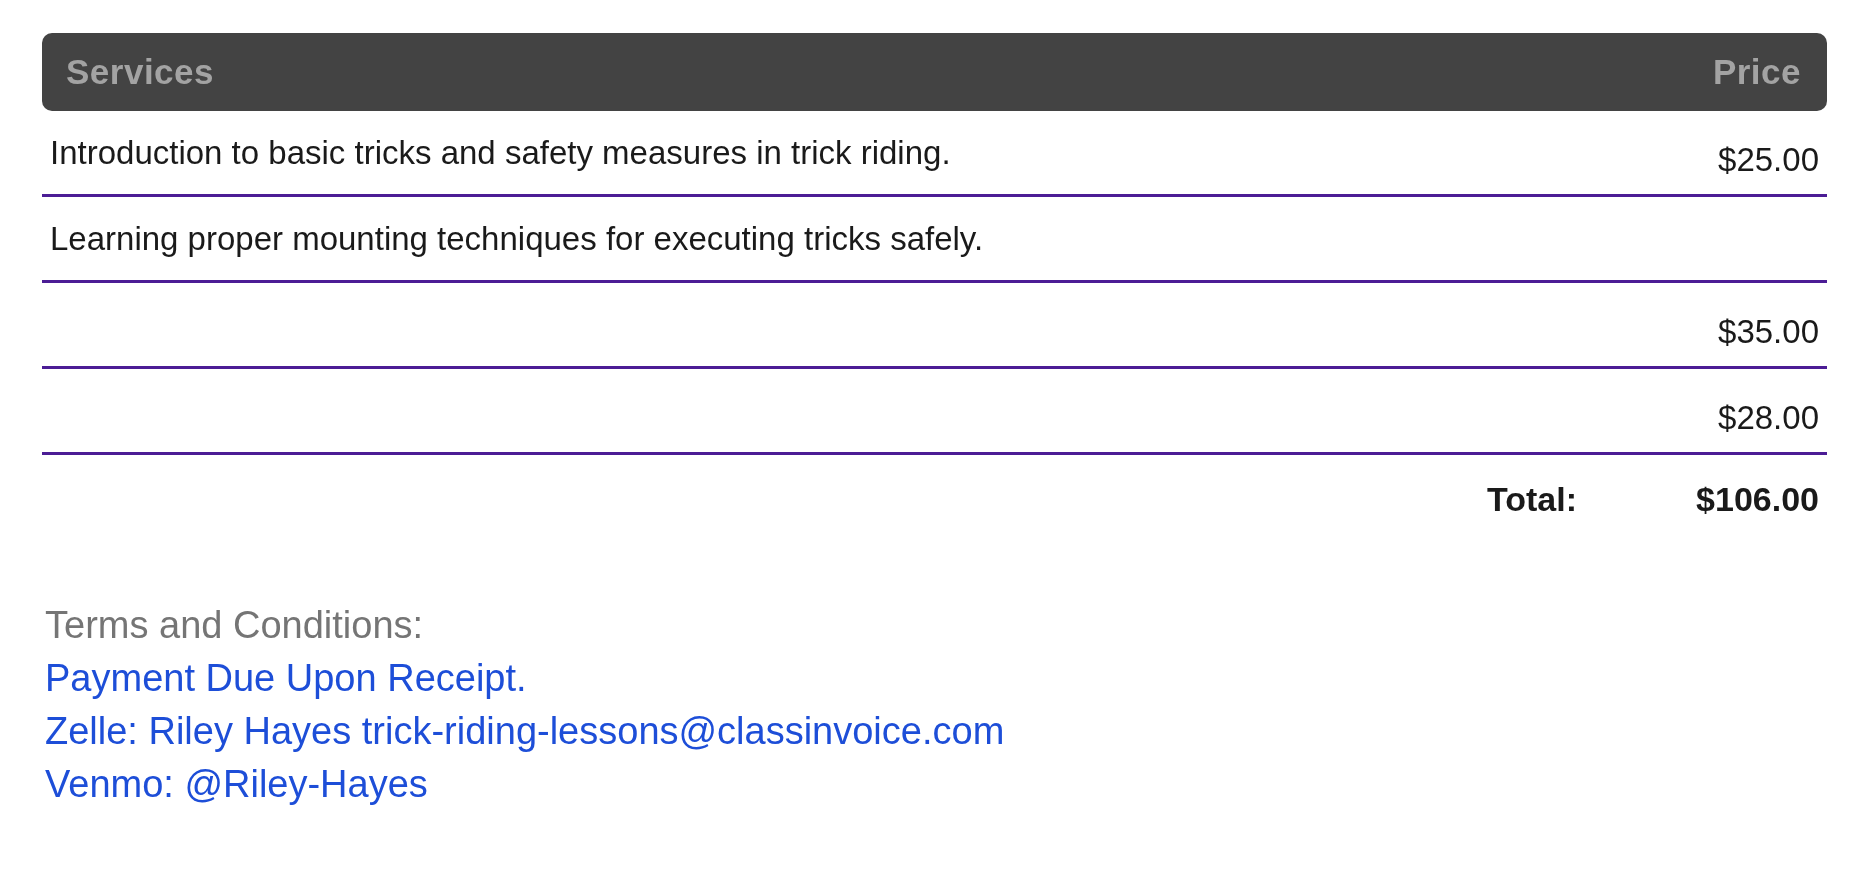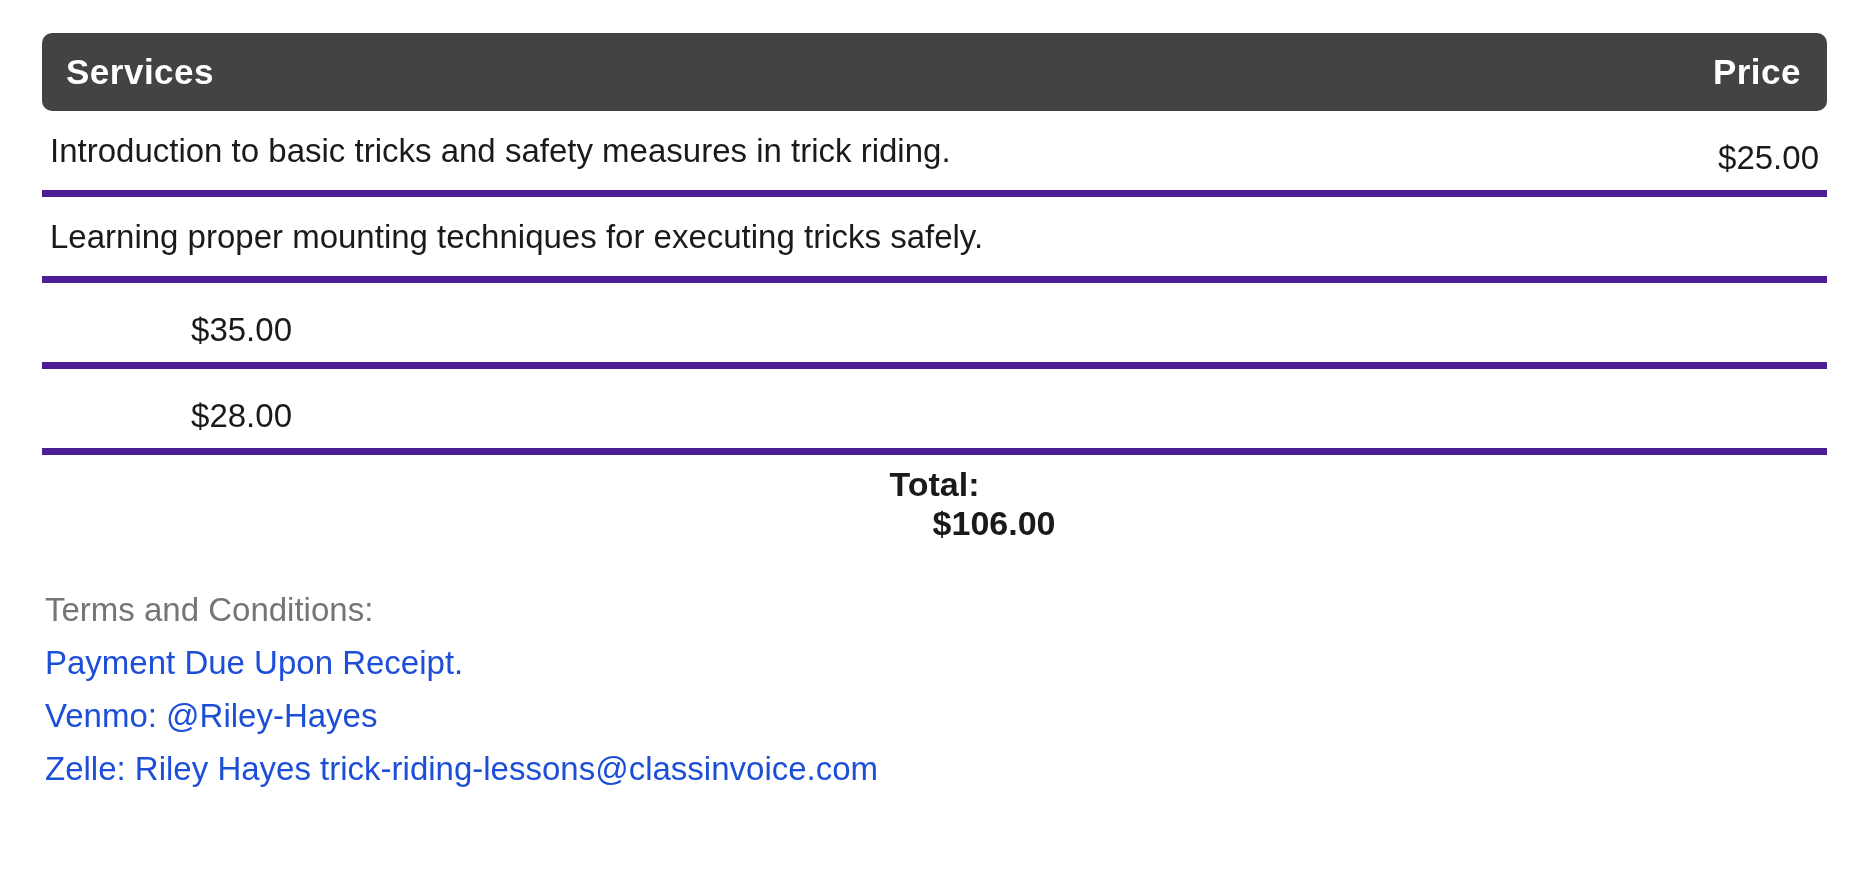--- a/index.html
+++ b/index.html
@@ -17,31 +17,31 @@
   
   .services-table { width: 100%; }
   .table-header {
     display: flex;
     justify-content: space-between;
     align-items: center;
     height: 78px;
     background: #434343;
     border-radius: 10px;
     padding: 0 26px 0 24px;
-    color: #ffffff;
+    color: #a3a3a3;
     font-size: 35px;
     font-weight: bold;
     letter-spacing: 0.5px;
   }
   .table-row {
     display: flex;
-    justify-content: space-between;
+    justify-content: flex-end;
     align-items: center;
     height: 86px;
-    border-bottom: 7px solid #4c1d95;
+    border-bottom: 3px solid #4c1d95;
     font-size: 33px;
     padding: 0 8px;
   }
   .table-row .desc-cell {
     flex: 1;
     padding-right: 20px;
     white-space: nowrap;
   }
   .price-cell {
     width: 242px;
@@ -50,33 +50,32 @@
     margin-top: 15px;
   }
   .total-row {
     display: flex;
     justify-content: flex-end;
     align-items: center;
     height: 88px;
     font-size: 34px;
     font-weight: bold;
     padding: 0 8px;
-    flex-direction: column;
   }
   .total-label { text-align: right; }
   .total-value {
     width: 242px;
     text-align: right;
     white-space: nowrap;
   }
   
   .terms {
-    margin-top: 40px;
+    margin-top: 56px;
     padding-left: 3px;
-    font-size: 33px;
+    font-size: 38px;
     line-height: 53px;
   }
   .terms-heading {
     color: #757575;
   }
   .terms-line {
     color: #1d4ed8;
   }
 </style>
 </head>
@@ -111,17 +110,17 @@
     <div class="total-row">
       <span class="total-label">Total:</span>
       <span class="total-value">$106.00</span>
     </div>
 
   </div>
 
   <div class="terms">
     <div class="terms-heading">Terms and Conditions:</div>
     <div class="terms-line">Payment Due Upon Receipt.</div>
+    <div class="terms-line">Zelle: Riley Hayes trick-riding-lessons@classinvoice.com</div>
     <div class="terms-line">Venmo: @Riley-Hayes</div>
-    <div class="terms-line">Zelle: Riley Hayes trick-riding-lessons@classinvoice.com</div>
   </div>
 
 </div>
 
 </body></html>

